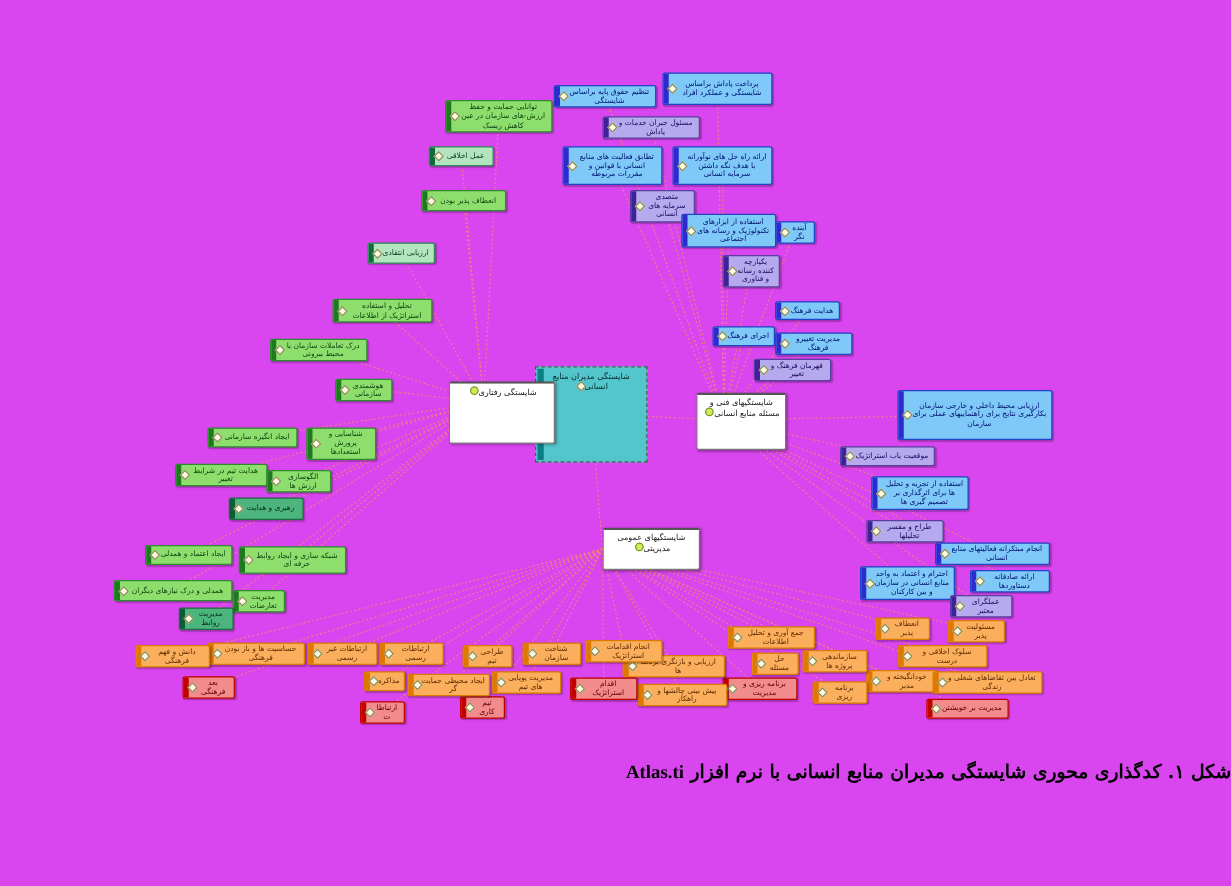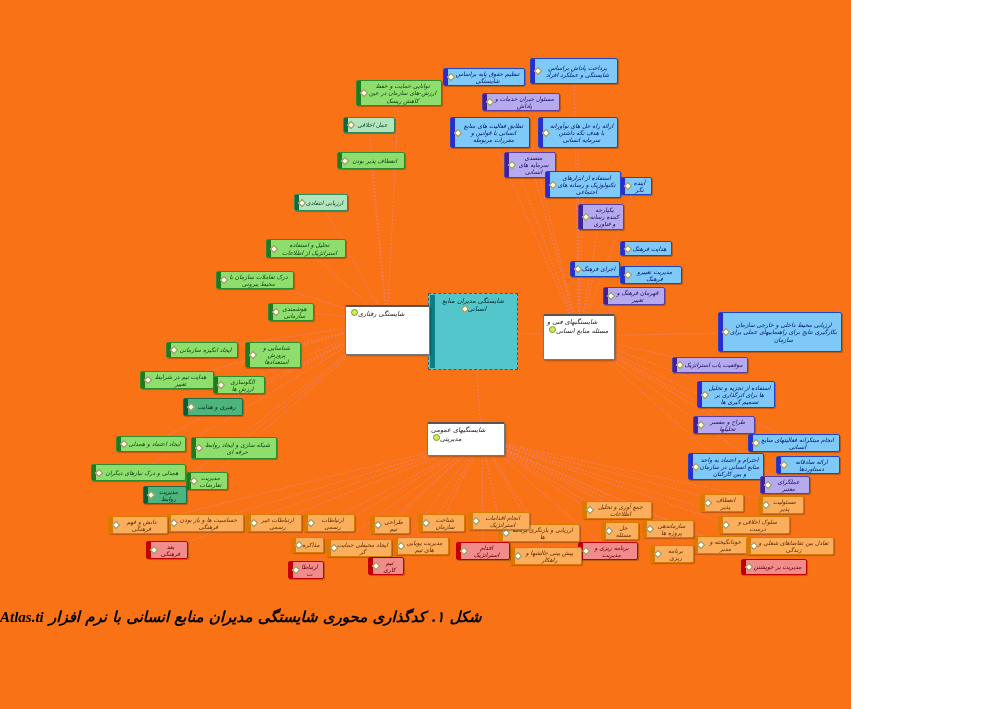--- a/index.html
+++ b/index.html
@@ -1,19 +1,18 @@
 <!DOCTYPE html>
 <html lang="fa"><head>
 <meta charset="utf-8">
 <style>
   html,body{margin:0;padding:0;background:#ffffff;}
   #stage{
-    position:relative;width:851px;height:709px;background:#f97316;overflow:hidden;
+    position:relative;width:985px;height:709px;background:#d946ef;overflow:hidden;
     font-family:"DejaVu Sans","Liberation Sans",sans-serif;
-    font-style:italic;
   }
   #edges{position:absolute;left:0;top:0;z-index:1;}
   .node{
     position:absolute;z-index:2;box-sizing:border-box;
     border:1px solid #666;border-radius:2px;
     direction:rtl;display:flex;align-items:center;
     font-size:6px;line-height:1.2;
     padding:1px 3px 1px 2px;
     box-shadow:1px 1px 1px rgba(0,0,0,0.25);
   }
@@ -39,33 +38,33 @@
   .t-greendark{background:#4cb47d;border-color:#1c6b45;color:#062a17;}
   .t-greendark .bar{background:#0e5c36;}
   .t-orange{background:#fbb express;}
   .t-orange{background:#fbaf5d;border-color:#d97b00;color:#5d2b00;}
   .t-orange .bar{background:#e07800;}
   .t-red   {background:#f28b8b;border-color:#c00000;color:#5c0000;}
   .t-red .bar{background:#c00000;}
   .hub{
     position:absolute;z-index:2;box-sizing:border-box;background:#ffffff;
     border:1px solid #777;border-top:2px solid #555;border-radius:2px;
-    direction:rtl;font-size:6.5px;color:#222;text-align:left;
-    padding:2px 3px;box-shadow:1px 1px 2px rgba(0,0,0,0.3);
+    direction:rtl;font-size:6.5px;color:#222;text-align:center;
+    padding:2px 3px;box-shadow:1px 1px 2px rgba(0,0,0,0.3);margin-left:14px;
   }
   .hub .txt{display:inline;}
   #center-box{
     position:absolute;z-index:2;box-sizing:border-box;
     background:#52c6ca;border:1px dashed #555;
     direction:rtl;font-size:6.5px;color:#052a2c;text-align:center;
     padding:3px 4px;
   }
   #center-box .bar{position:absolute;left:1px;top:1px;bottom:1px;width:5px;background:#0c7e86;}
   #caption{
-    position:absolute;left:0;top:608px;width:985px;text-align:left;z-index:3;
+    position:absolute;left:0;top:608px;width:985px;text-align:right;z-index:3;
     direction:rtl;font-family:"DejaVu Serif","Liberation Serif",serif;
     font-size:15px;font-weight:bold;color:#000;
   }
   #caption .sw{font-family:"Liberation Serif","DejaVu Serif",serif;direction:ltr;unicode-bidi:embed;}
 </style>
 </head>
 <body>
 
 <div id="stage">
   <svg id="edges" width="985" height="709" viewBox="0 0 985 709">
@@ -467,14 +466,14 @@
       <span class="txt">دانش و فهم فرهنگی</span>
       <span class="diamond"></span>
     </div>
     <div class="node t-red" style="left: 146px; top: 541px; width: 42px; min-height: 16px;">
       <span class="bar"></span>
       <span class="txt">بعد فرهنگی</span>
       <span class="diamond"></span>
     </div>
     <div class="hub" style="left: 345px; top: 305px; width: 85px; height: 50px;"><span class="txt">شایستگی رفتاری</span><span class="circle"></span></div>
     <div class="hub" style="left: 543px; top: 314px; width: 72px; height: 46px;"><span class="txt">شایستگیهای فنی و مسئله منابع انسانی</span><span class="circle"></span></div>
-    <div class="hub" style="left: 427px; top: 422px; width: 78px; height: 34px;"><span class="txt">شایستگیهای عمومی مدیریتی</span><span class="circle"></span></div>
+    <div class="hub" style="left: 468px; top: 422px; width: 78px; height: 34px;"><span class="txt">شایستگیهای عمومی مدیریتی</span><span class="circle"></span></div>
   </div>
 
 </body></html>

